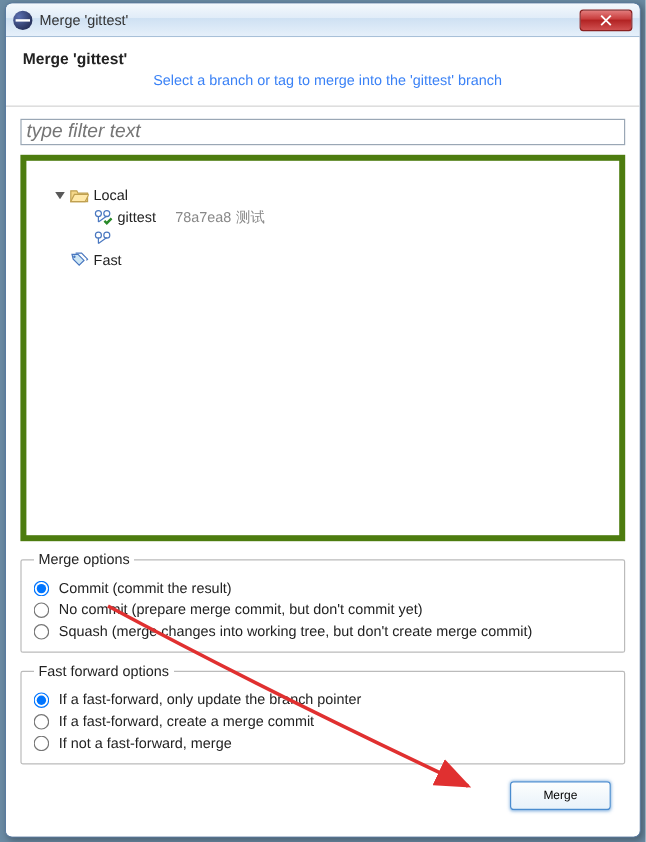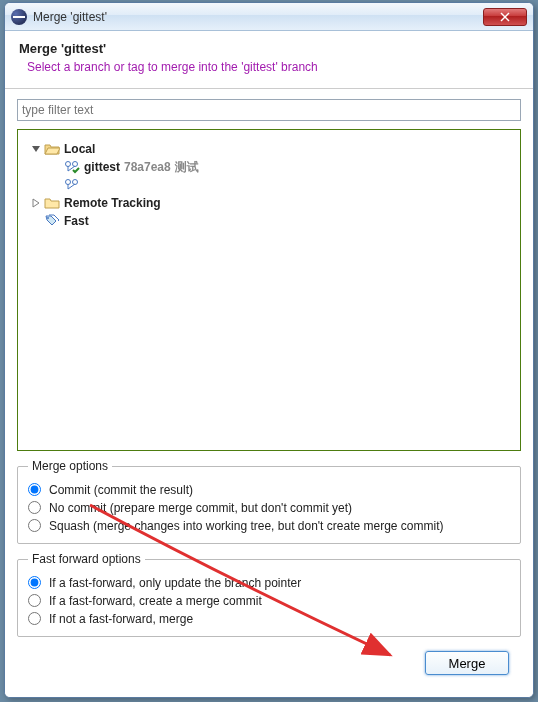--- a/index.html
+++ b/index.html
@@ -70,46 +70,47 @@
     background: #fff;
   }
   .header h1 {
     margin: 0 0 4px 0;
     font-size: 13px;
     font-weight: bold;
     color: #222;
   }
   .header .subtitle {
     margin-left: 8px;
-    color: #a21caf;
+    color: #3b82f6;
+    text-align: center;
   }
   .body {
     flex: 1;
     padding: 10px 12px;
     display: flex;
     flex-direction: column;
     gap: 8px;
     background: #fff;
   }
   .filter-input {
     width: 100%;
     height: 22px;
     border: 1px solid #9aa7b5;
     padding: 2px 4px;
-    font-size: 12px;
+    font-size: 16px;
     color: #ec4899;
+    font-style: italic;
     font-family: inherit;
   }
   .tree-box {
     flex: 1;
-    border: 1px solid #4d7c0f;
-    padding: 10px;
+    border: 5px solid #4d7c0f;
+    padding: 20px;
     overflow: auto;
     background: #fff;
-    font-weight: bold;
   }
   .tree-row {
     display: flex;
     align-items: center;
     height: 18px;
     white-space: nowrap;
   }
   .indent0 { padding-left: 2px; }
   .indent1 { padding-left: 22px; }
   .twisty {
@@ -134,59 +135,59 @@
     position: relative;
   }
   .tags-icon {
     width: 16px; height: 14px;
     margin-right: 4px;
     display: inline-flex;
     align-items: center;
     justify-content: center;
   }
   .tree-label { color: #222; }
-  .tree-hash { color: #888; margin-left: 4px; }
+  .tree-hash { color: #888; margin-left: 16px; }
   .tree-desc { color: #888; margin-left: 4px; }
   .selected {
     background: #cde7f7;
     border: 1px dotted #5a89b8;
     padding: 0 1px;
   }
   fieldset {
     border: 1px solid #bbb;
     border-radius: 2px;
     padding: 6px 10px 10px 10px;
     margin: 0;
   }
   legend {
     padding: 0 4px;
     color: #222;
   }
   .radio-row {
     display: flex;
-    align-items: flex-start;
+    align-items: center;
     margin-top: 4px;
     gap: 4px;
   }
   .radio-row input[type=radio] {
     margin: 0 4px 0 0;
   }
   .radio-row label { color: #222; }
   .button-bar {
     display: flex;
     justify-content: flex-end;
     padding: 6px 12px 12px 0;
   }
   .merge-btn {
     min-width: 84px;
     height: 24px;
     background: linear-gradient(to bottom, #fdfefe 0%, #e8f2fa 100%);
     border: 1px solid #4a8ccf;
     border-radius: 3px;
-    font-size: 13px;
+    font-size: 10px;
     font-family: inherit;
     box-shadow: 0 0 3px rgba(74,140,207,0.8);
     cursor: pointer;
   }
   .arrow-annotation {
     position: absolute;
     pointer-events: none;
     left: 70px;
     top: 495px;
     width: 400px;
@@ -256,33 +257,20 @@
         <span class="branch-icon">
           <svg width="16" height="14" viewBox="0 0 16 14">
             <circle cx="4" cy="4" r="2.5" fill="#fff" stroke="#4a78c0"></circle>
             <circle cx="11" cy="4" r="2.5" fill="#fff" stroke="#4a78c0"></circle>
             <line x1="4" y1="6" x2="4" y2="11" stroke="#4a78c0" stroke-width="1"></line>
             <line x1="11" y1="6" x2="4" y2="11" stroke="#4a78c0" stroke-width="1"></line>
           </svg>
         </span>
       </div>
 
-      <div class="tree-row indent0">
-        <span class="twisty">
-          <svg width="10" height="10" viewBox="0 0 10 10">
-              <polygon points="2,1 8,5 2,9" fill="none" stroke="#808080"></polygon>
-            </svg>
-        </span>
-        <span class="folder-icon">
-          <svg width="16" height="14" viewBox="0 0 16 14">
-              <path d="M1 3 h5 l1 2 h8 v7 h-14 z" fill="#ffe8a8" stroke="#c0a050"></path>
-            </svg>
-        </span>
-        <span class="tree-label">Remote Tracking</span>
-      </div>
 
       <div class="tree-row indent0">
         <span class="twisty"></span>
         <span class="tags-icon">
           <svg width="16" height="14" viewBox="0 0 16 14">
             <path d="M2 2 h5 l5 5 -4 4 -5 -5 z" fill="#cfe7f5" stroke="#4a78c0"></path>
             <circle cx="4" cy="4" r="1" fill="#4a78c0"></circle>
             <path d="M5 1 h5 l5 5 -1 1" fill="none" stroke="#4a78c0"></path>
           </svg>
         </span>

